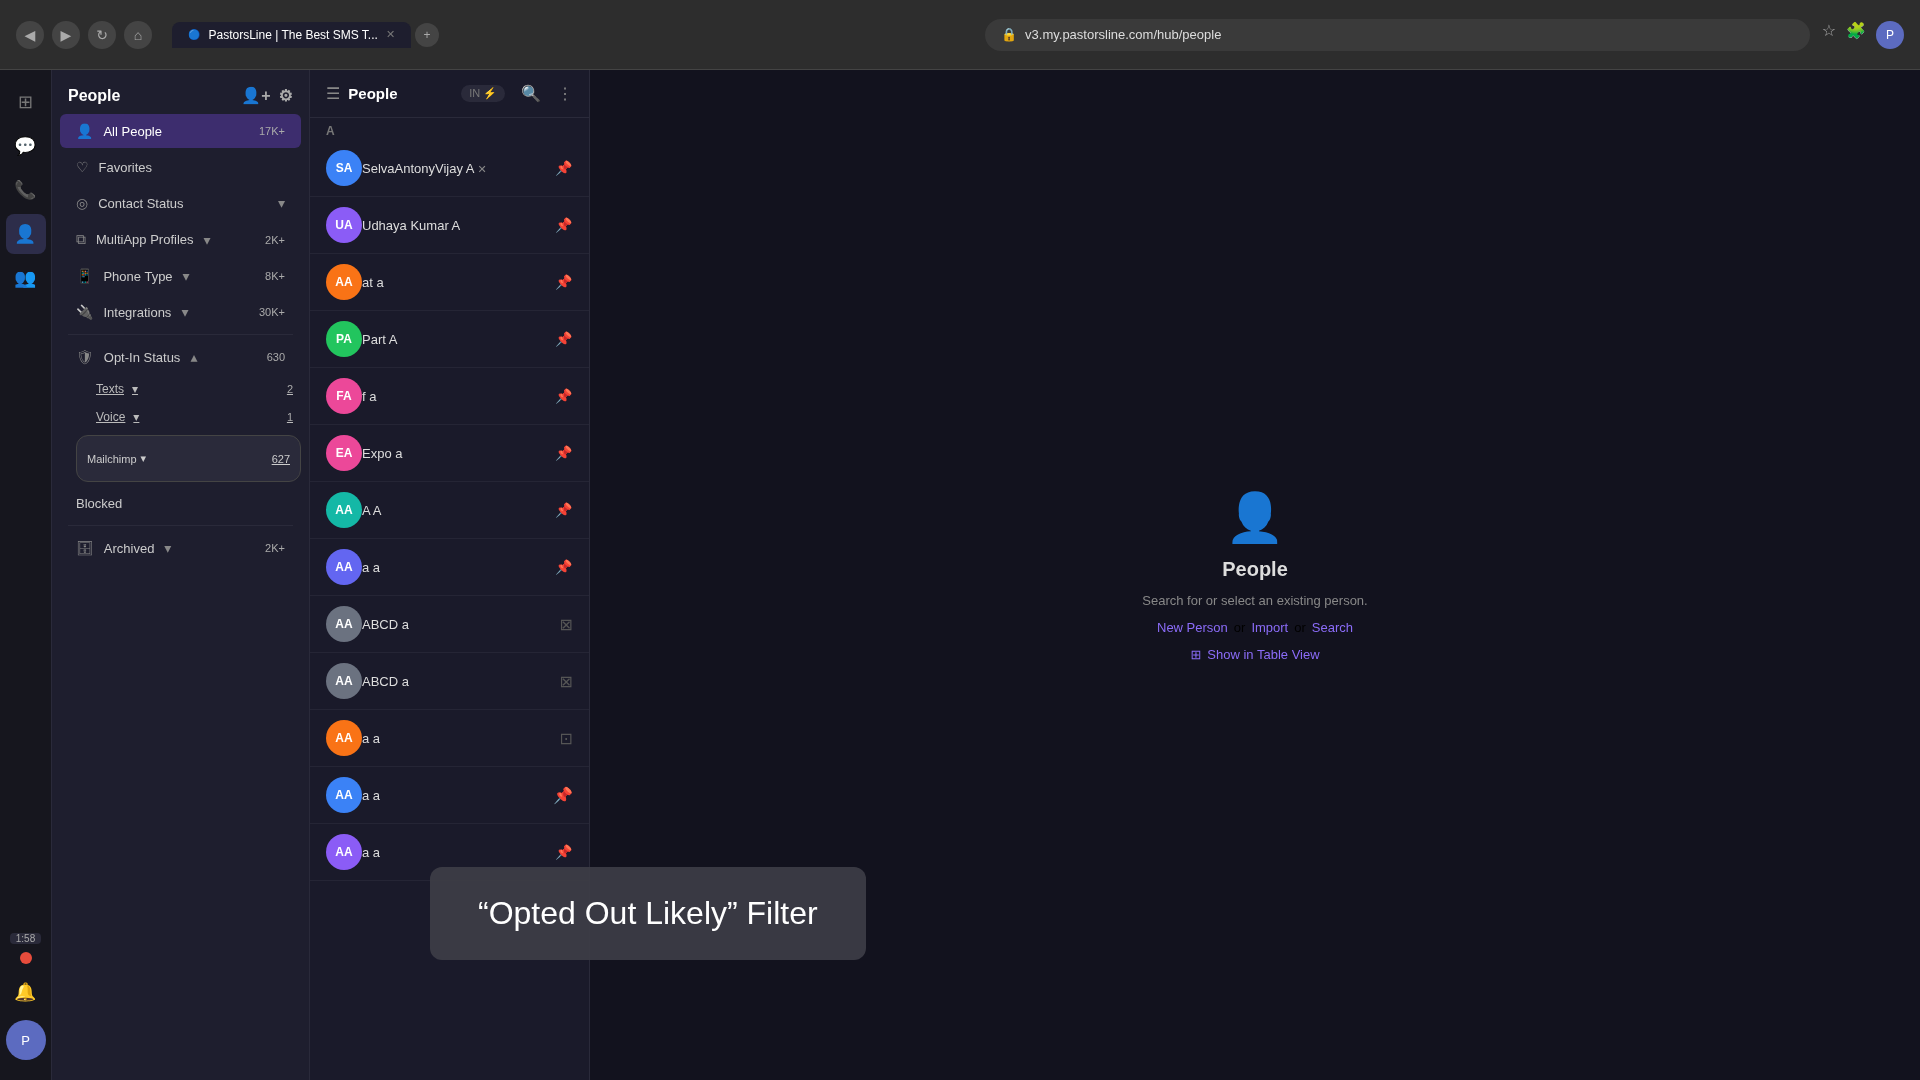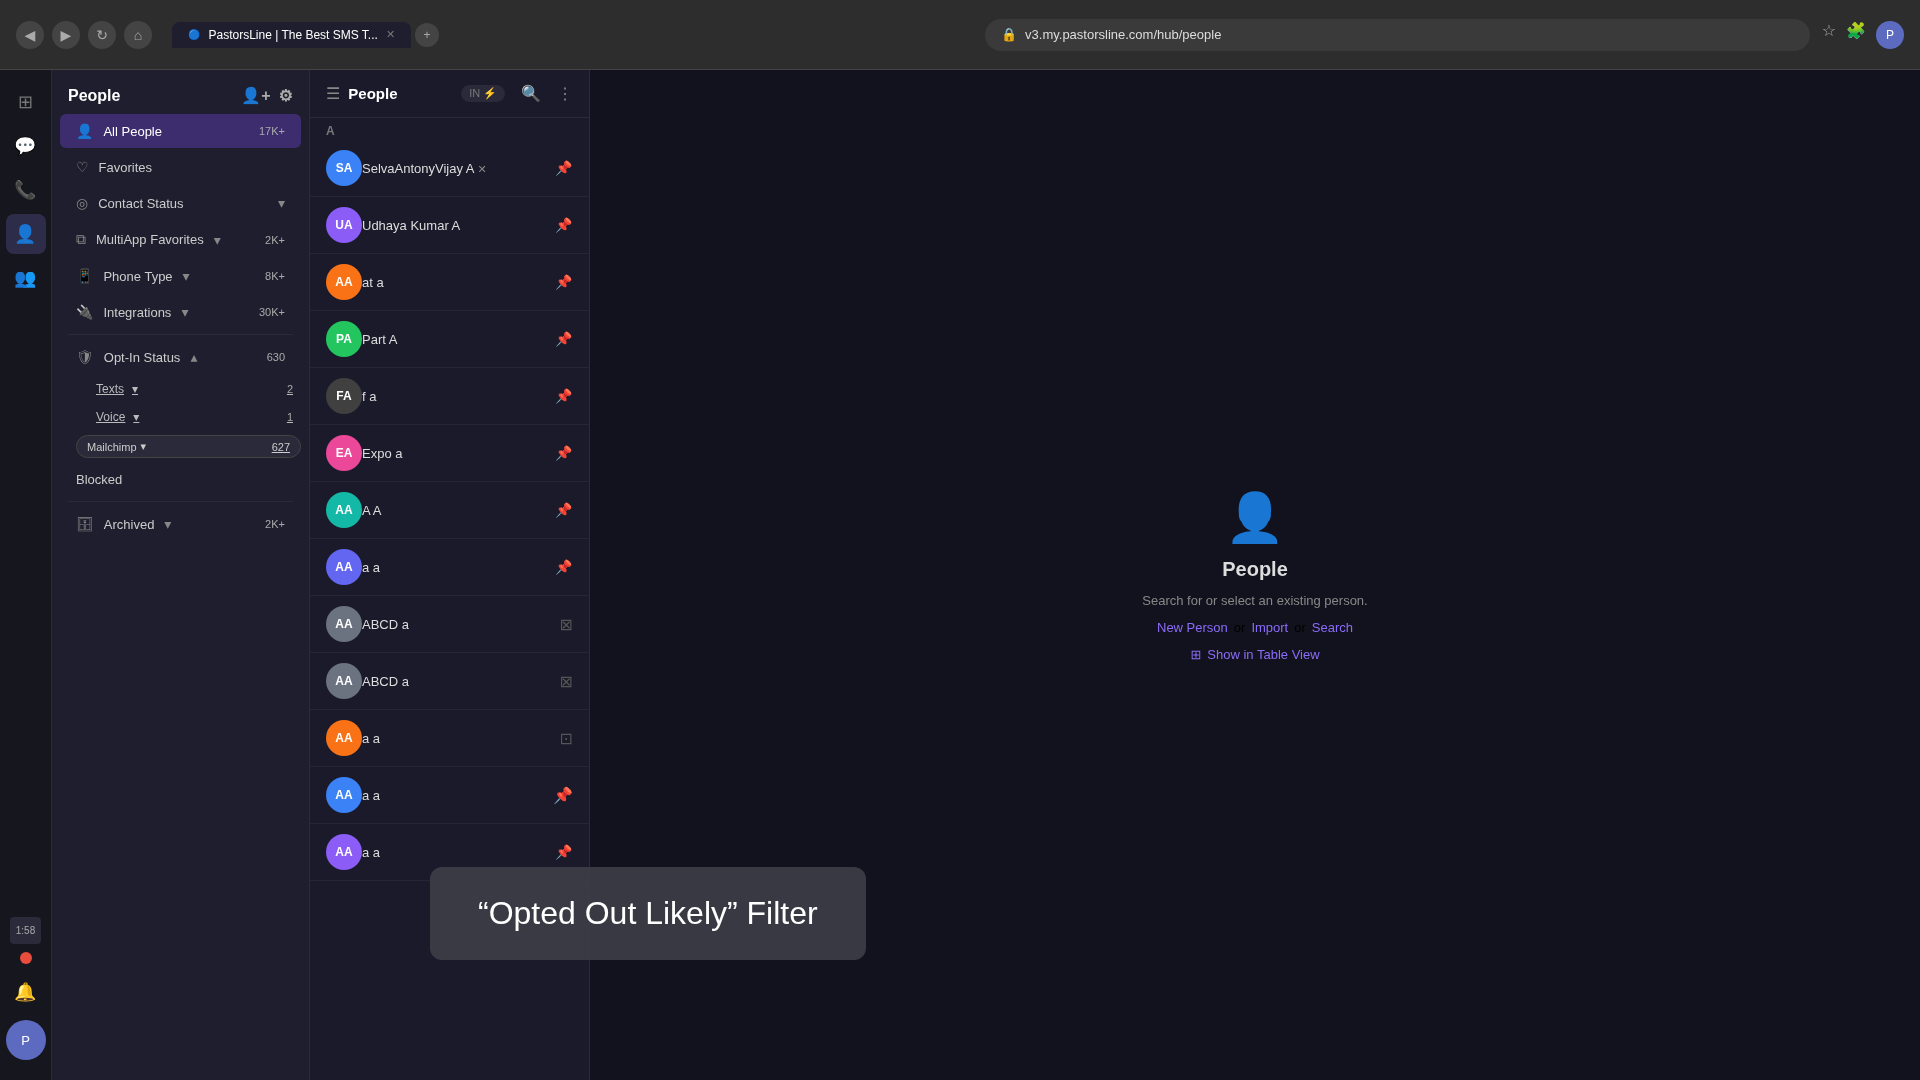--- a/index.html
+++ b/index.html
@@ -104,21 +104,21 @@
       display: flex;
       flex-direction: column;
       align-items: center;
       gap: 8px;
       padding-bottom: 8px;
     }
     .time-badge {
       font-size: 10px;
       color: #aaa;
       background: #2a2a3a;
-      padding: 8px 6px;
+      padding: 0 6px;
       border-radius: 4px;
     }
     .red-dot {
       width: 12px; height: 12px;
       background: #e74c3c;
       border-radius: 50%;
     }
 
     
     .sidebar {
@@ -182,21 +182,21 @@
     }
     .sidebar-sub-item .sub-count {
       margin-left: auto;
       font-size: 11px;
       color: #aaa;
     }
     .mailchimp-badge {
       background: #2a2a3a;
       border: 1px solid #444;
       border-radius: 12px;
-      padding: 4px 10px;
+      padding: 16px 10px;
       font-size: 11px;
       color: #ccc;
       display: flex;
       align-items: center;
       gap: 4px;
       margin-left: 16px;
       cursor: pointer;
     }
 
     
@@ -301,21 +301,21 @@
     .sidebar::-webkit-scrollbar-track { background: transparent; }
     .sidebar::-webkit-scrollbar-thumb { background: #444; border-radius: 2px; }
 
     .people-list-panel::-webkit-scrollbar { width: 4px; }
 
     
     .av-blue { background: #3b82f6; }
     .av-purple { background: #8b5cf6; }
     .av-orange { background: #f97316; }
     .av-green { background: #22c55e; }
-    .av-red { background: #404040; }
+    .av-red { background: #ec4899; }
     .av-pink { background: #ec4899; }
     .av-teal { background: #14b8a6; }
     .av-gray { background: #6b7280; }
     .av-indigo { background: #6366f1; }
   </style>
 </head>
 <body>
 
 <div class="browser-bar">
   <div class="browser-nav">
@@ -380,21 +380,21 @@
     </div>
 
     <div class="sidebar-item">
       <span class="item-icon">◎</span>
       <span>Contact Status</span>
       <span class="item-icon" style="margin-left:auto;">▾</span>
     </div>
 
     <div class="sidebar-item">
       <span class="item-icon">⧉</span>
-      <span>MultiApp Favorites</span>
+      <span>MultiApp Profiles</span>
       <span class="item-icon">▾</span>
       <span class="item-count">2K+</span>
     </div>
 
     <div class="sidebar-item">
       <span class="item-icon">📱</span>
       <span>Phone Type</span>
       <span class="item-icon">▾</span>
       <span class="item-count">8K+</span>
     </div>

